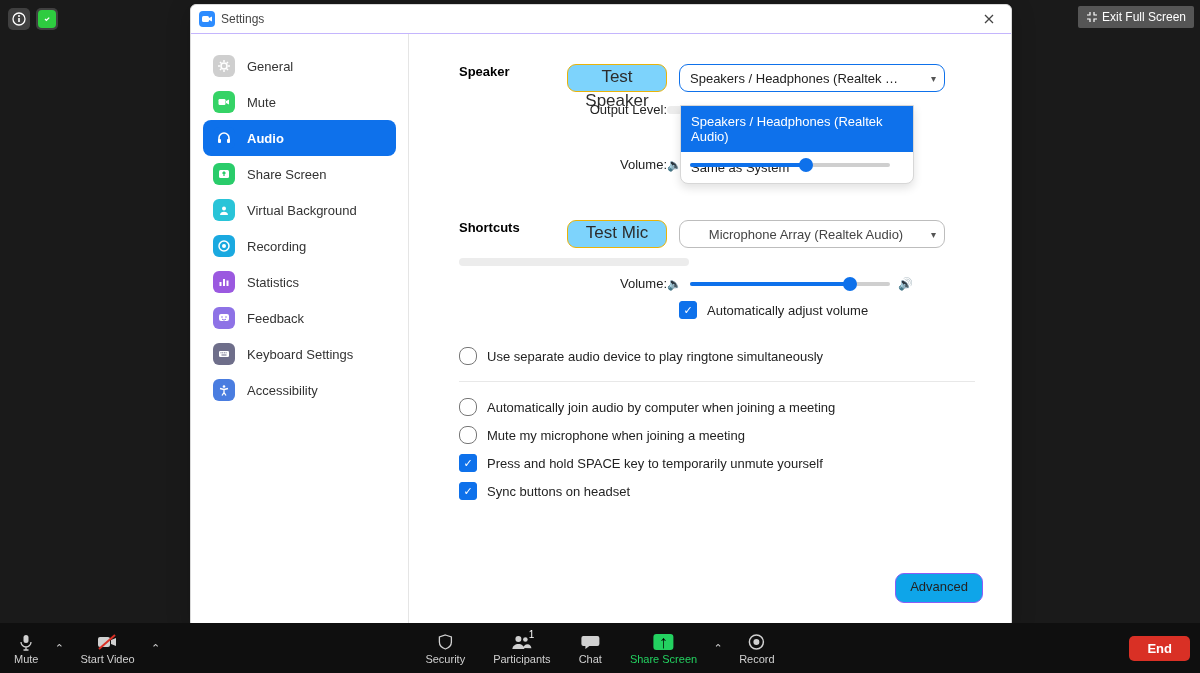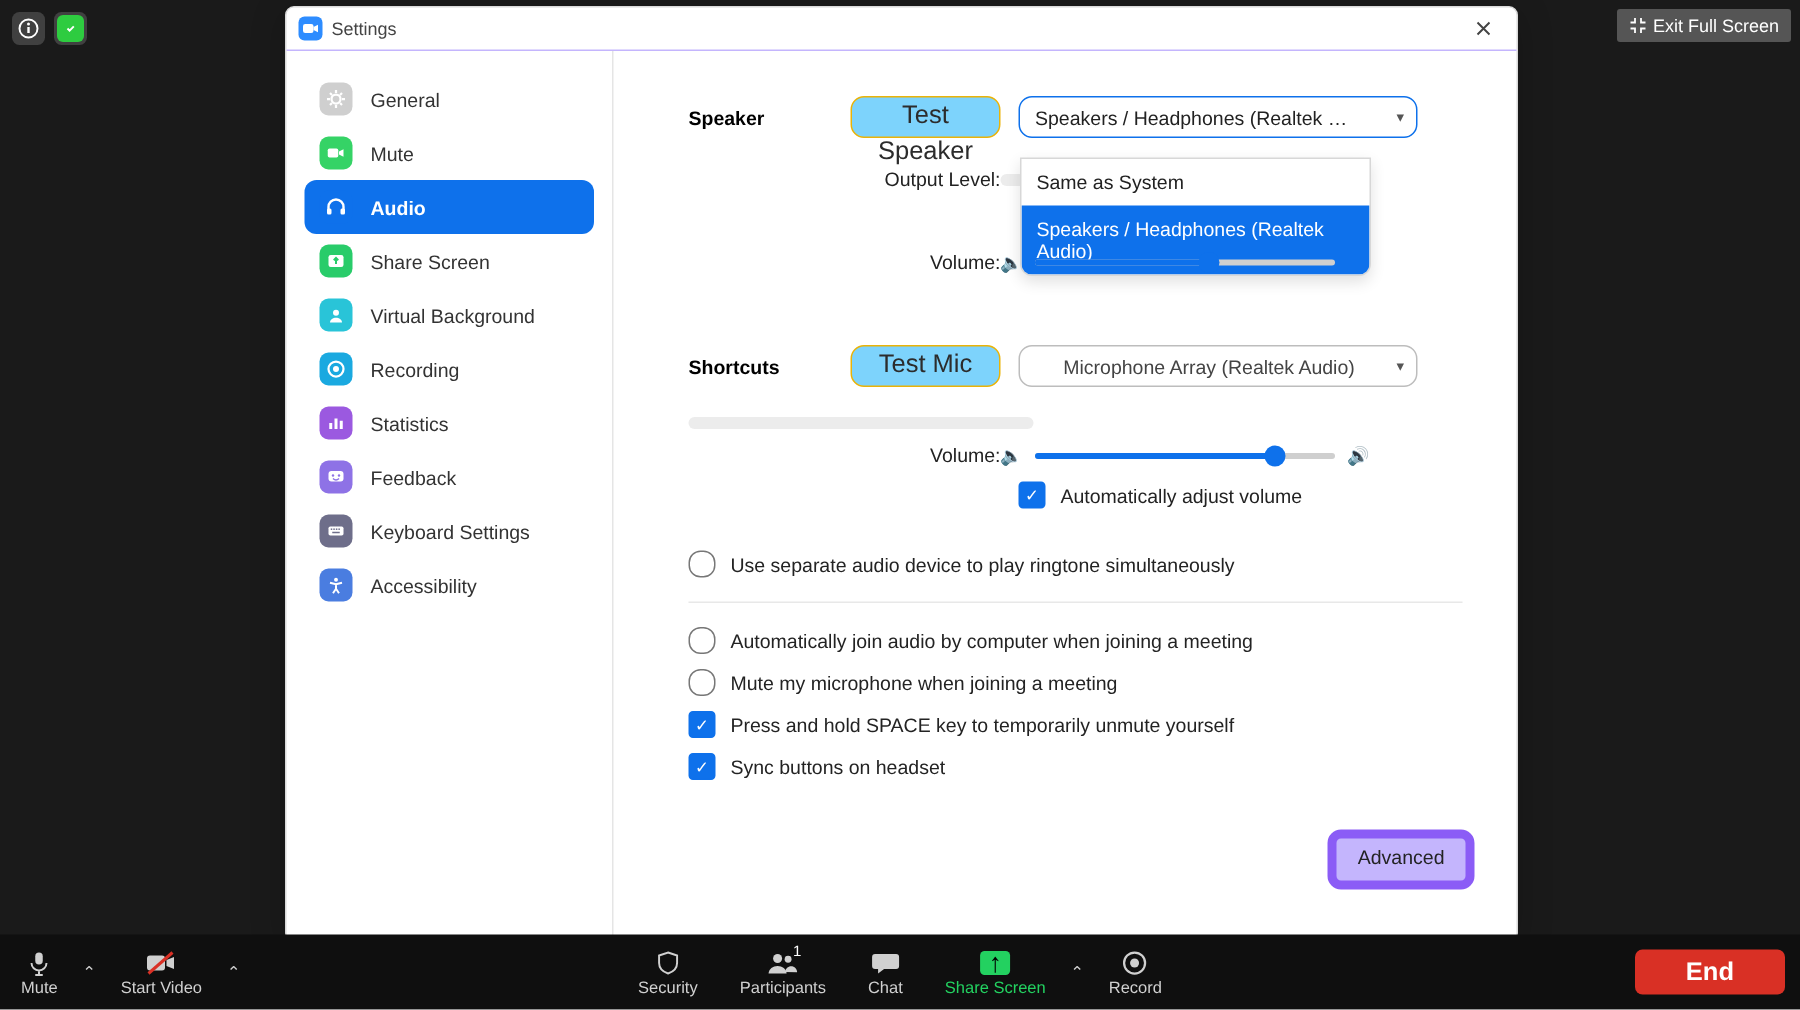--- a/index.html
+++ b/index.html
@@ -16,21 +16,21 @@
   
   .toolbar{position:absolute;left:0;right:0;bottom:0;height:50px;background:#0f0f0f;display:flex;align-items:center;color:#d0d0d0;font-size:11px}
   .tb-left{display:flex}
   .tb-center{position:absolute;left:50%;transform:translateX(-50%);display:flex}
   .tb-btn{display:flex;flex-direction:column;align-items:center;justify-content:center;padding:0 14px;position:relative;height:50px}
   .tb-btn .t-icon{height:22px;display:flex;align-items:center;justify-content:center;font-size:18px}
   .tb-caret{display:flex;align-items:center;justify-content:center;width:14px;color:#d0d0d0}
   .tb-share .t-icon{color:#23d160}
   .tb-share span.lbl{color:#23d160}
   .tb-share .t-icon .square{width:20px;height:16px;background:#23d160;border-radius:3px;display:flex;align-items:center;justify-content:center;color:#000;font-weight:bold}
-  .tb-end{position:absolute;right:10px;background:#d93025;color:#fff;font-size:17px;padding:5px 34px;border-radius:5px;font-weight:600}
+  .tb-end{position:absolute;right:10px;background:#d93025;color:#fff;font-size:13px;padding:5px 18px;border-radius:5px;font-weight:600}
   .badge{position:absolute;top:6px;left:58%;font-size:10px;color:#fff}
   
   .modal{position:absolute;top:4px;left:190px;width:820px;height:622px;background:#fff;border-radius:6px;border:1px solid #d9d9d9;box-shadow:0 4px 24px rgba(0,0,0,.2);display:flex;flex-direction:column}
   .modal-titlebar{height:28px;display:flex;align-items:center;padding:0 8px;border-bottom:1px solid #c4b5fd}
   .modal-titlebar .logo{width:16px;height:16px;background:#2d8cff;border-radius:4px;display:flex;align-items:center;justify-content:center;margin-right:6px}
   .modal-titlebar .title{font-size:12px;color:#444}
   .modal-titlebar .close{margin-left:auto;color:#444;font-size:13px;width:20px;text-align:center}
   .modal-body{flex:1;display:flex}
   .sidebar{width:217px;border-right:1px solid #e5e5e5;padding-top:14px}
   .sb-item{display:flex;align-items:center;height:36px;margin:0 12px;padding:0 10px;border-radius:8px;color:#333}
@@ -42,42 +42,42 @@
   .sb-item.active .sb-icon.i-audio{background:#0e71eb;color:#fff!important}
   .i-share{background:#29cc6a}
   .i-vbg{background:#29c4d8}
   .i-rec{background:#1aa9e0}
   .i-stats{background:#9b59e0}
   .i-fb{background:#8e72e6}
   .i-kbd{background:#6e6e8a}
   .i-acc{background:#4a7de0}
   
   .pane{flex:1;padding:30px 36px 16px 50px;position:relative;overflow:hidden}
-  .section-row{display:flex;align-items:center;margin-bottom:20px}
+  .section-row{display:flex;margin-bottom:10px}
   .section-title{width:108px;font-weight:600;color:#000}
   .test-btn{border:1px solid #eab308;border-radius:9px;background:#7dd3fc;height:26px;width:98px;text-align:center;line-height:24px;font-size:17px;color:#2c2c2c}
   .select-box{margin-left:12px;position:relative;width:232px;height:26px;border:1px solid #0e71eb;border-radius:9px;background:#fff;display:flex;align-items:center;padding:0 22px 0 10px;color:#222;font-size:13px}
   .select-box.plain{border-color:#bdbdbd;color:#444;justify-content:center}
   .select-box .caret{position:absolute;right:8px;color:#555;font-size:10px}
   .level-row{display:flex;align-items:center;margin:10px 0 10px 0}
   .level-label{width:208px;text-align:right;color:#222;}
   .level-bar{flex:0 0 230px;height:8px;background:#ececec;border-radius:4px}
   .vol-row{display:flex;align-items:center;margin:10px 0}
   .vol-track{position:relative;flex:0 0 200px;height:4px;background:#cfcfcf;border-radius:2px;margin:0 8px}
   .vol-fill{position:absolute;left:0;top:0;bottom:0;background:#0e71eb;border-radius:2px}
   .vol-thumb{position:absolute;top:50%;width:14px;height:14px;background:#0e71eb;border-radius:50%;transform:translate(-50%,-50%)}
   .spk-icn{color:#666;font-size:12px}
   .dropdown{position:absolute;top:40px;left:0;width:232px;background:#fff;border:1px solid #d7d7d7;border-radius:0 0 8px 8px;box-shadow:0 4px 10px rgba(0,0,0,.12);overflow:hidden}
   .dd-item{padding:8px 10px;font-size:13px}
   .dd-item.sel{background:#0e71eb;color:#fff}
   .check-row{display:flex;align-items:center;margin:10px 0 0 0}
   .chk{width:16px;height:16px;border-radius:3px;border:1.5px solid #777;margin-right:10px;flex-shrink:0;display:flex;align-items:center;justify-content:center;font-size:11px;color:#fff}
   .chk.on{background:#0e71eb;border-color:#0e71eb}
   hr.sep{border:none;border-top:1px solid #e8e8e8;margin:16px 0}
-  .adv-btn{position:absolute;right:28px;bottom:34px;border:6px solid #8b5cf6;border-radius:9px;background:#c4b5fd;height:28px;padding:0 14px;line-height:26px}
+  .adv-btn{position:absolute;right:28px;bottom:24px;border:1px solid #8b5cf6;border-radius:9px;background:#0ea5e9;height:28px;padding:0 14px;line-height:26px}
   .mic-section{margin-top:48px}
   svg{display:block}
 </style>
 </head>
 <body>
 
 <div class="meeting-bg"></div>
 
 <div class="status-icons">
   <div class="status-icn status-info">
@@ -227,22 +227,22 @@
 
     <div class="pane">
 
       <div class="section-row">
         <div class="section-title">Speaker</div>
         <div class="test-btn">Test Speaker</div>
         <div class="select-box" style="position:relative">
           <span>Speakers / Headphones (Realtek …</span>
           <span class="caret">▾</span>
           <div class="dropdown">
+            <div class="dd-item sel">Speakers / Headphones (Realtek Audio)</div>
             <div class="dd-item">Same as System</div>
-            <div class="dd-item sel">Speakers / Headphones (Realtek Audio)</div>
           </div>
         </div>
       </div>
       <div class="level-row" style="margin-top:6px">
         <div class="level-label">Output Level:</div>
         <div class="level-bar"></div>
       </div>
       <div class="vol-row" style="margin-top:40px">
         <div class="level-label">Volume:</div>
         <span class="spk-icn">🔈</span>

